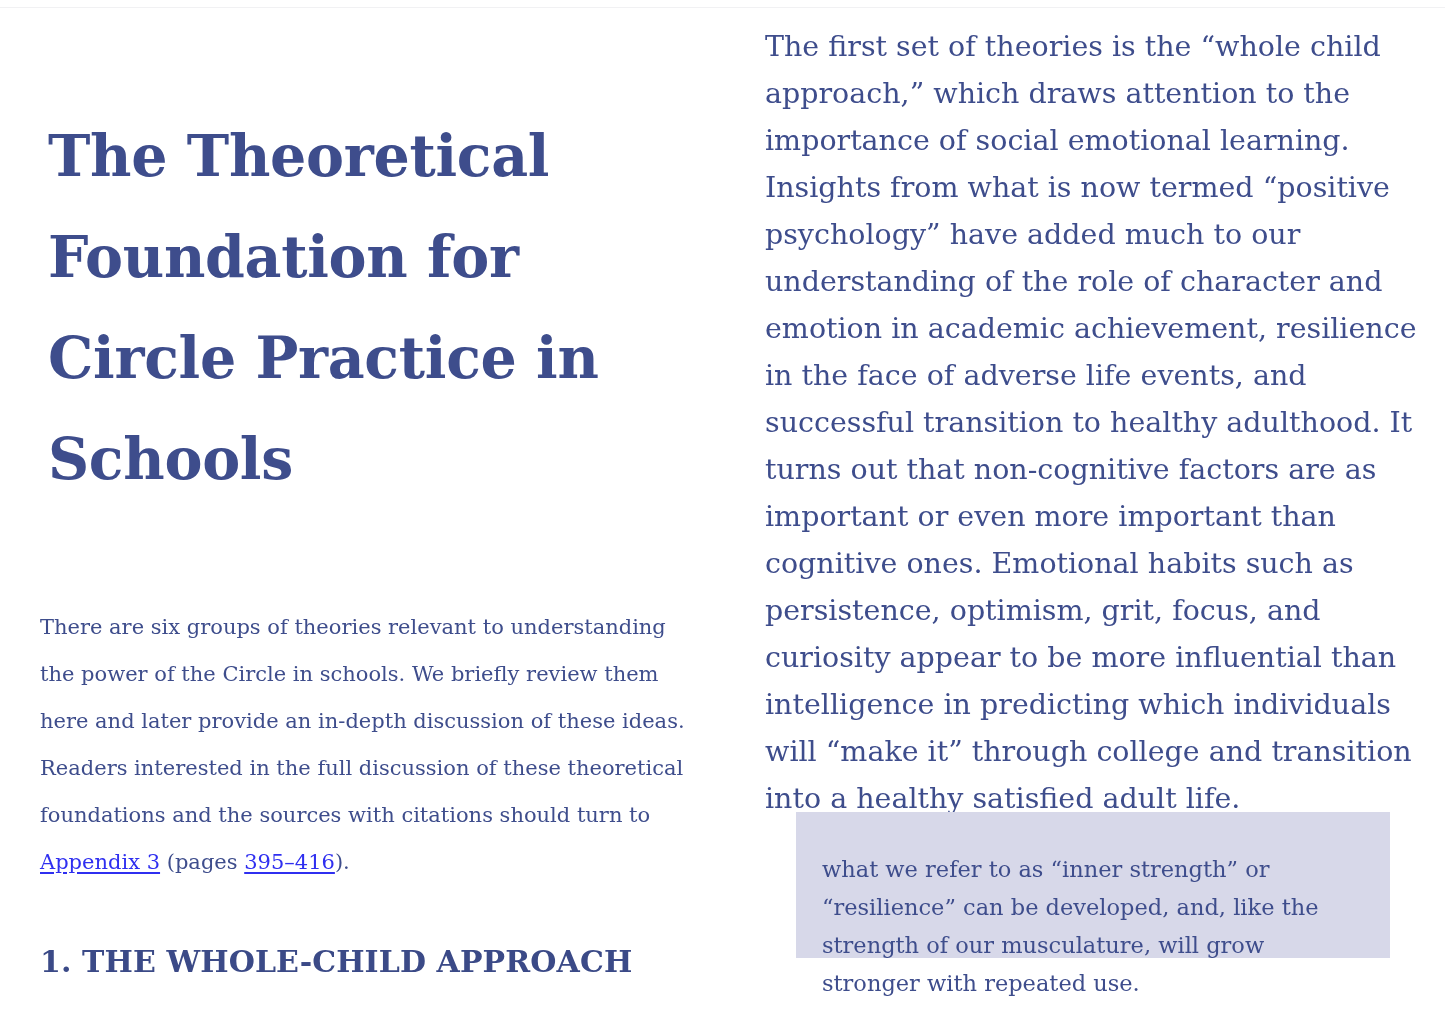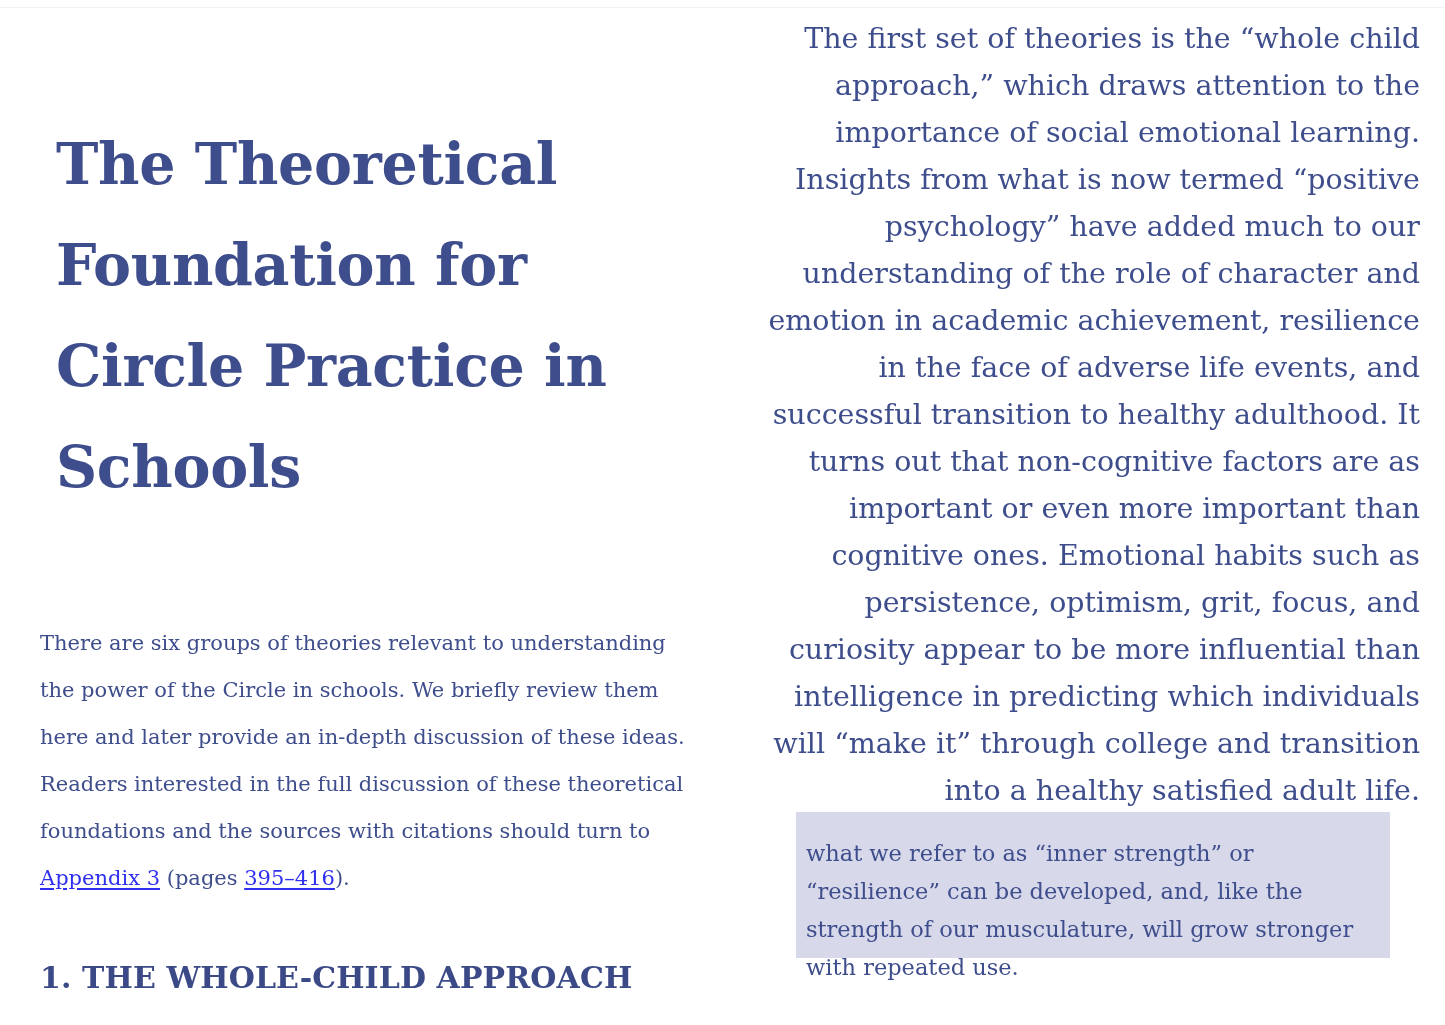--- a/index.html
+++ b/index.html
@@ -51,21 +51,21 @@
 
   .col-right {
     position: absolute;
     left: 765px;
     top: 0;
     width: 655px;
   }
 
   
   .doc-title {
-    margin: 16px;
+    margin: 8px;
     padding: 0;
     font-family: "DejaVu Serif", "Liberation Serif", serif;
     font-weight: 700;
     font-size: 57px;
     line-height: 101px;
     letter-spacing: -0.3px;
     color: #3e4d8c;
     padding-top: 97px;
     width: 660px;
   }
@@ -94,41 +94,40 @@
     font-weight: 700;
     font-size: 30px;
     line-height: 40px;
     letter-spacing: 0.1px;
     color: #3b4a87;
   }
 
   
   .body-para {
     margin: 0;
-    padding-top: 15px;
+    padding-top: 23px;
     font-size: 28.5px;
     line-height: 47px;
     color: #3e4d8c;
     width: 655px;
-    text-align: right;
   }
 
   
   .callout {
     position: absolute;
     left: 796px;
     top: 812px;
     width: 594px;
     height: 146px;
     box-sizing: border-box;
     background: #d7d8e9;
     padding: 22px 14px 0 10px;
   }
   .callout-text {
-    margin: 0;
+    margin: 16px;
     font-size: 22.5px;
     line-height: 38px;
     color: #3e4d8c;
   }
 </style>
 </head>
 <body>
 
 <div class="page">
 

